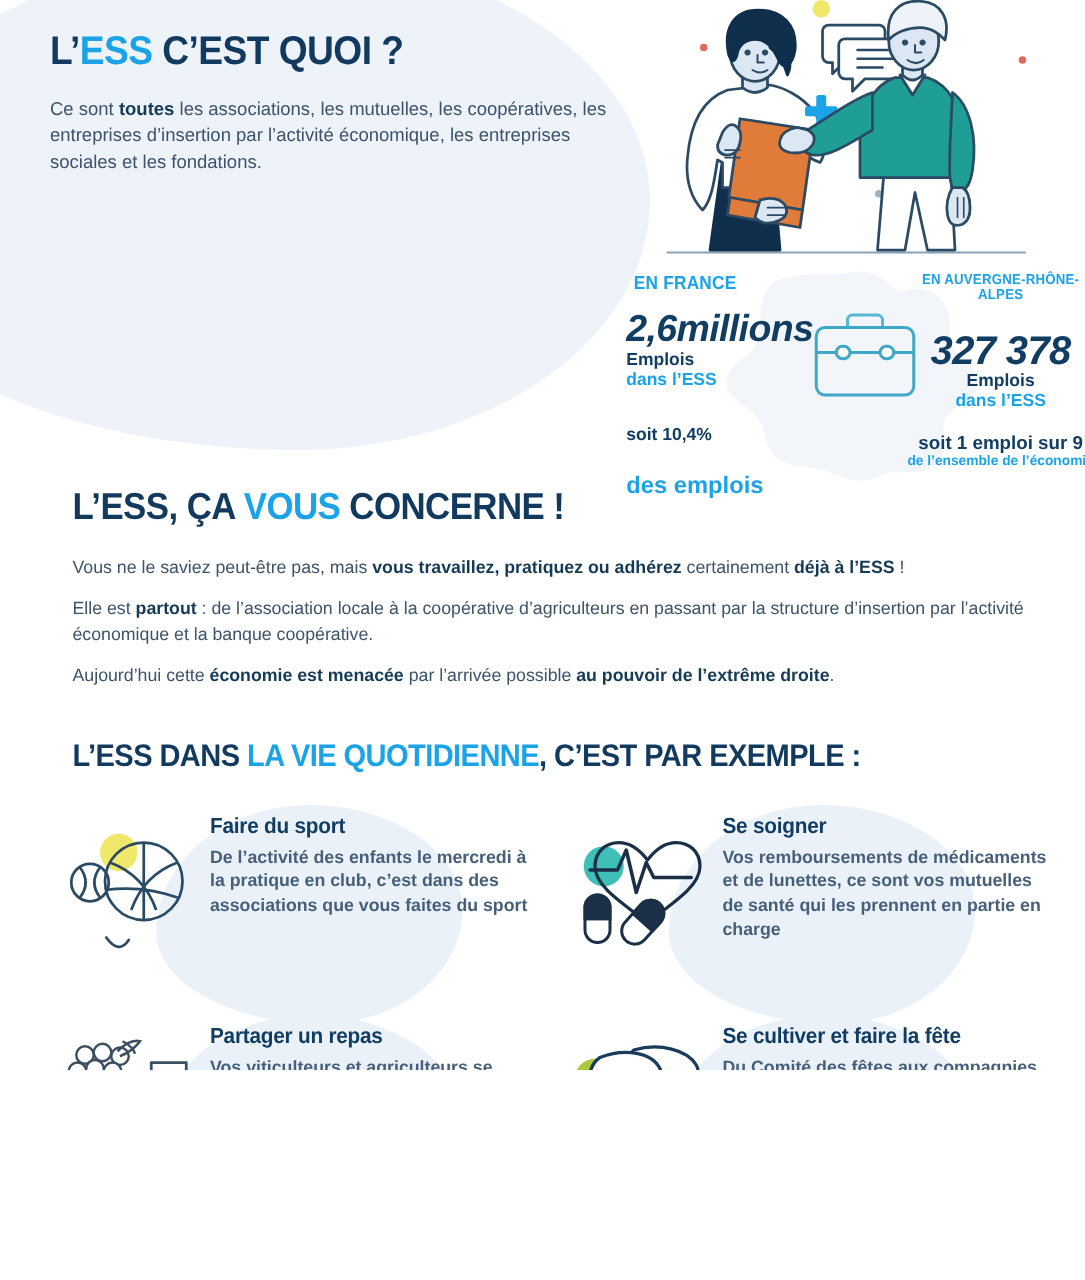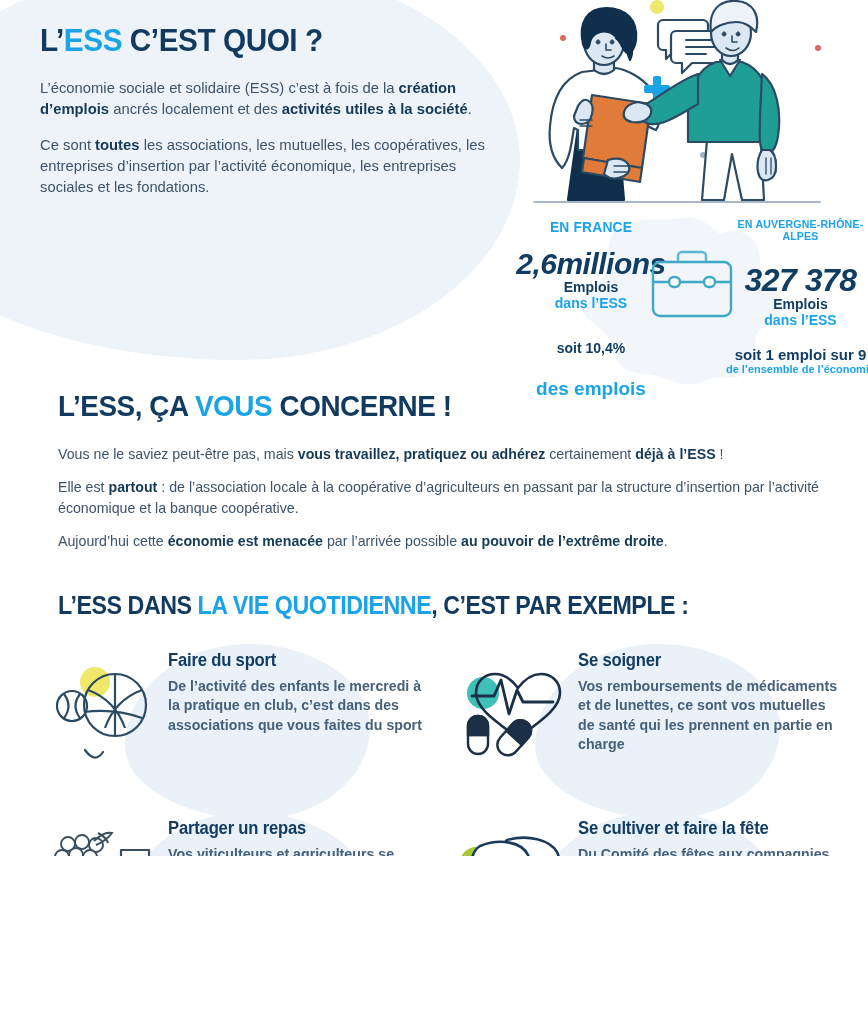--- a/index.html
+++ b/index.html
@@ -125,23 +125,20 @@
   <div class="dot" style="left:815px;top:45px;width:6px;height:6px;background:#e2685c;"></div>
   <div class="dot" style="left:650px;top:0px;width:14px;height:14px;background:#f0e86a;"></div>
   <div class="dot" style="left:700px;top:152px;width:6px;height:6px;background:#9fb2c4;"></div>
 
   <section id="sec-what">
     <h1 class="sec-title">
       <span>L’</span><span class="hl">ESS</span><span> C’EST QUOI ?</span>
     </h1>
     <div class="body">
 
-      <p class="para">
-        <span>L’économie sociale et solidaire (ESS) c’est à fois de la </span><b>création d’emplois</b><span> ancrés localement et des </span><b>activités utiles à la société</b><span>.</span>
-      </p>
 
 
       <p class="para">
         <span>Ce sont </span><b>toutes</b><span> les associations, les mutuelles, les coopératives, les entreprises d’insertion par l’activité économique, les entreprises sociales et les fondations.</span>
       </p>
     </div>
   </section>
 
   <div id="illustration">
     <svg viewBox="0 0 348 215" width="348" height="215">
@@ -220,21 +217,21 @@
         <path d="M204 32 a2 2 0 1 0 .1 0" fill="#2b4a63" stroke-width="1"></path>
         <path d="M218 32 a2 2 0 1 0 .1 0" fill="#2b4a63" stroke-width="1"></path>
         <path d="M212 36 v6 h5" stroke-width="1.6"></path>
         <path d="M206 48 q7 5 13 0" stroke-width="1.6"></path>
       </g>
     </svg>
   </div>
 
   <div id="stats">
 
-    <div style="position:absolute;left:16px;top:0;width:150px;text-align:center;">
+    <div style="position:absolute;left:1px;top:0;width:150px;text-align:left;">
       <div class="stat-head fr">EN FRANCE</div>
       <div style="margin-top:14px;">
         <span class="big-num">2,6</span><span class="big-num unit">millions</span>
       </div>
       <div class="sub-dark">Emplois</div>
       <div class="sub-blue">dans l’ESS</div>
       <div style="margin-top:28px;">
         <span class="soit-dark">soit </span><span class="soit-dark pct">10,4%</span>
       </div>
       <div class="soit-blue">des emplois</div>

